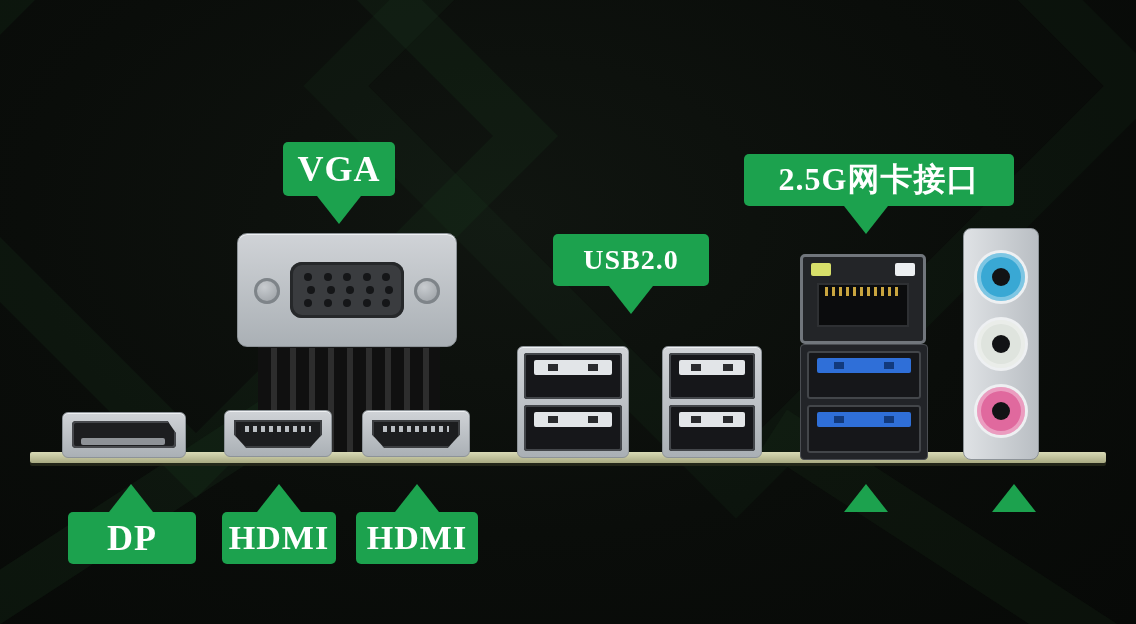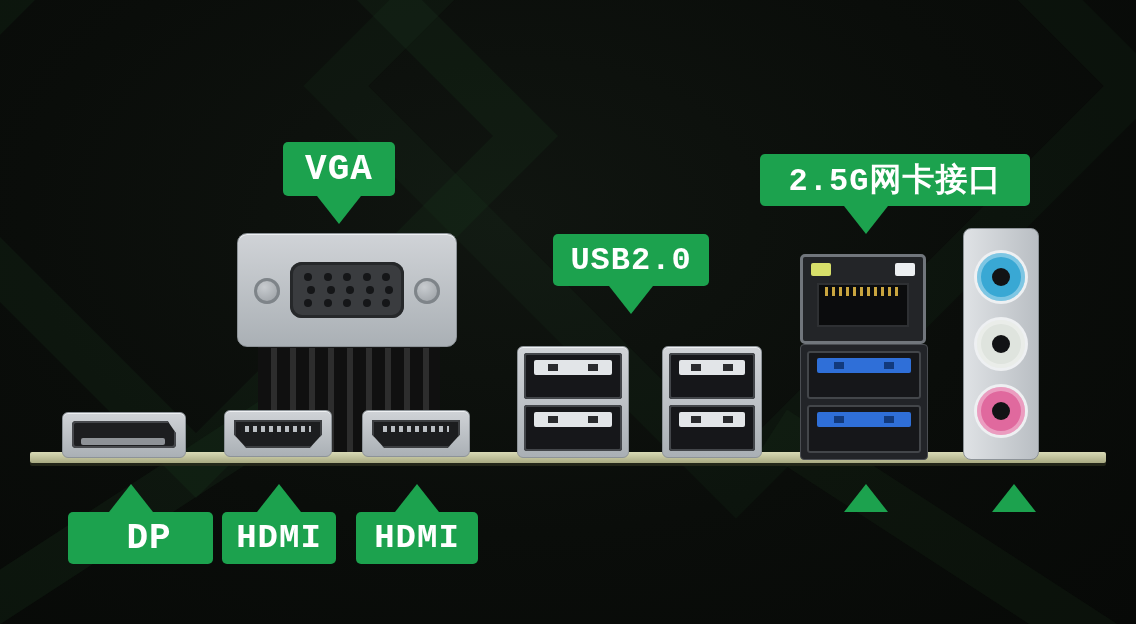--- a/index.html
+++ b/index.html
@@ -1,19 +1,19 @@
 <!DOCTYPE html>
 <html style="--badge: #1ca24e;"><head>
 <meta charset="utf-8">
 <style>
   html,body{margin:0;padding:0;background:#000;}
   #stage{
     position:relative;width:1136px;height:624px;overflow:hidden;
     background:radial-gradient(ellipse at 45% 35%, #101510 0%, #0a0d0a 55%, #070907 100%);
-    font-family:Liberation Mono, monospace;
+    font-family:Liberation Serif, serif;
   }
   .deco{position:absolute;z-index:0;}
   .deco-sq{border:46px solid rgba(32,74,38,0.16);}
   .port,.badge,.ptr{position:absolute;}
   
   #board{
     position:absolute;left:30px;top:452px;width:1076px;height:11px;z-index:2;
     background:linear-gradient(#d9dab6,#a8aa82);
     box-shadow:0 3px 0 rgba(40,42,28,0.8);
     border-radius:2px;
@@ -192,32 +192,32 @@
     <div class="jack" style="background:#e0699e;">
         <i></i>
       </div>
   </div>
 
   <div class="badge" style="left:283px;top:142px;width:112px;height:54px;font-size:36px;">
     <span>VGA</span>
   </div>
   <div class="ptr ptr-down" style="left:317px;top:196px;"></div>
 
-  <div class="badge" style="left:553px;top:234px;width:156px;height:52px;font-size:32px;">
+  <div class="badge" style="left:553px;top:234px;width:156px;height:52px;font-size:28px;">
     <span>USB2.0</span>
   </div>
   <div class="ptr ptr-down" style="left:609px;top:286px;"></div>
 
-  <div class="badge" style="left:760px;top:154px;width:270px;height:52px;font-size:32px;">
+  <div class="badge" style="left:744px;top:154px;width:270px;height:52px;font-size:32px;">
     <span>2.5G网卡接口</span>
   </div>
   <div class="ptr ptr-down" style="left:844px;top:206px;"></div>
 
   <div class="ptr ptr-up" style="left:109px;top:484px;"></div>
-  <div class="badge" style="left:68px;top:512px;width:128px;height:52px;font-size:36px;padding-left:17px;">
+  <div class="badge" style="left:68px;top:512px;width:128px;height:52px;font-size:36px;">
     <span>DP</span>
   </div>
 
   <div class="ptr ptr-up" style="left:257px;top:484px;"></div>
   <div class="badge" style="left:222px;top:512px;width:114px;height:52px;font-size:34px;">
     <span>HDMI</span>
   </div>
 
   <div class="ptr ptr-up" style="left:395px;top:484px;"></div>
   <div class="badge" style="left:356px;top:512px;width:122px;height:52px;font-size:34px;">

